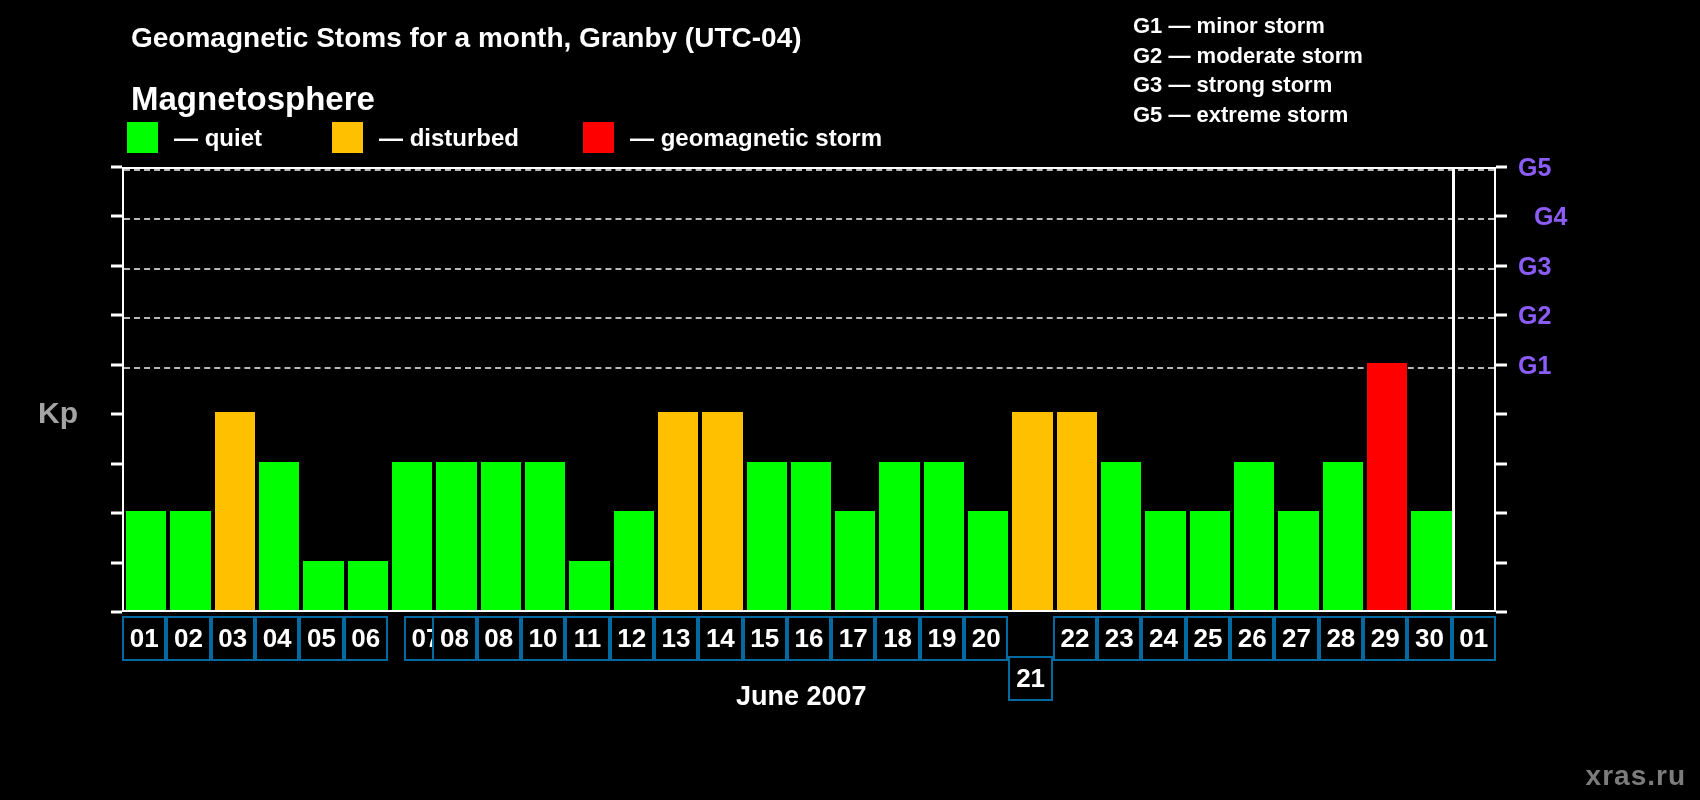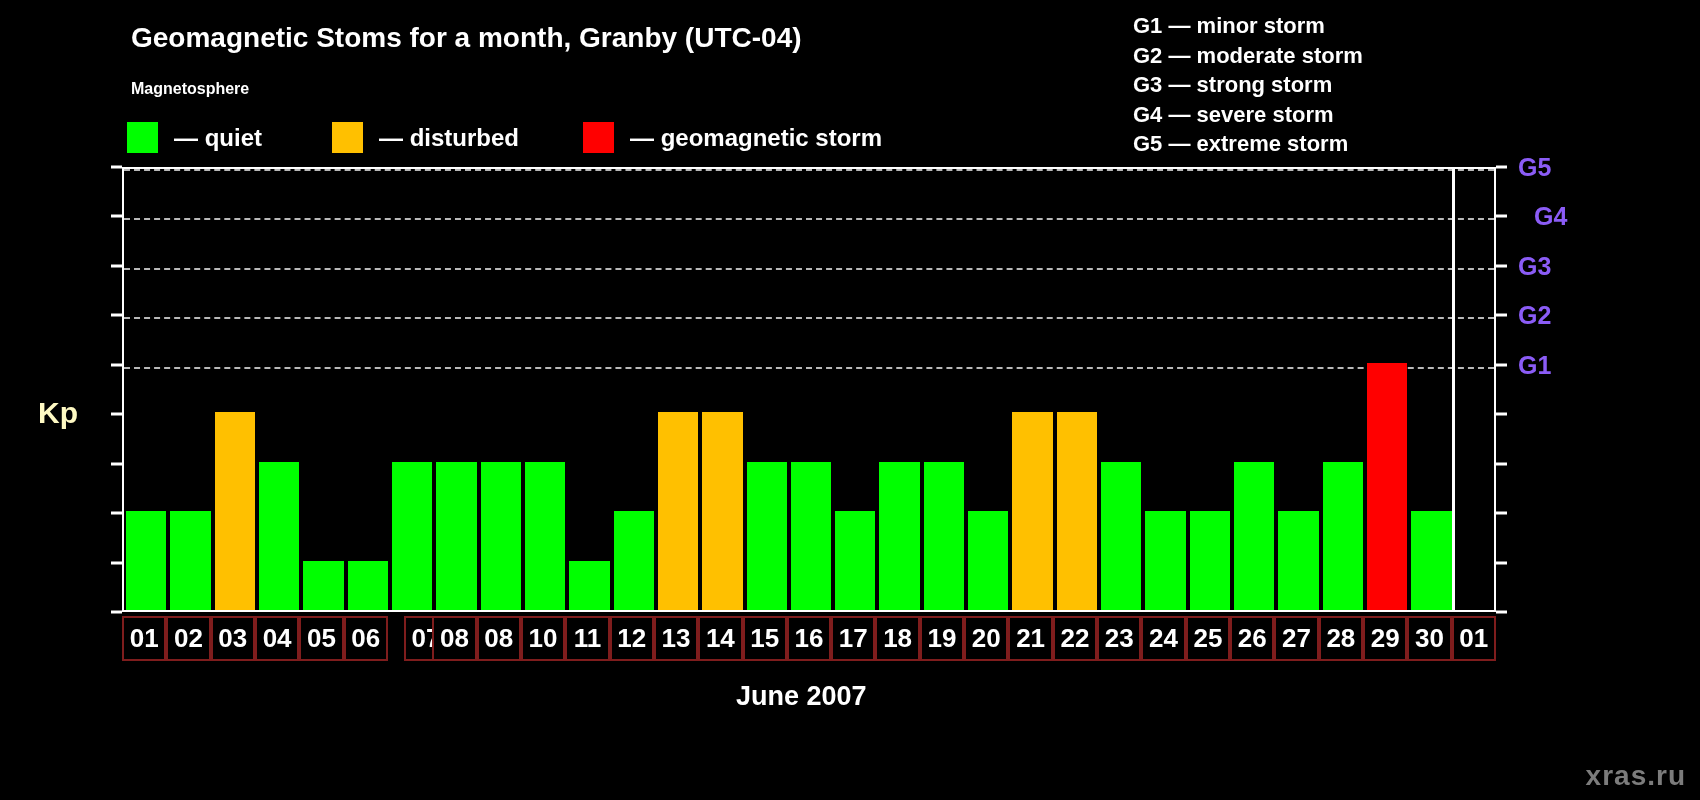--- a/index.html
+++ b/index.html
@@ -8,21 +8,21 @@
     font-family:"Liberation Sans","DejaVu Sans",sans-serif;
     color:#fff;
   }
   
   #chart-title{
     position:absolute;left:131px;top:22px;
     font-size:28px;font-weight:bold;color:#fff;white-space:nowrap;
   }
   #magnetosphere-label{
     position:absolute;left:131px;top:80px;
-    font-size:16px;font-weight:bold;color:#fff;white-space:nowrap;
+    font-size:33px;font-weight:bold;color:#fff;white-space:nowrap;
   }
   
   #legend{
     position:absolute;left:127px;top:122px;height:34px;
   }
   .legend-entry{position:absolute;top:0;height:34px;white-space:nowrap;}
   .legend-swatch{
     position:absolute;left:0;top:0;width:31px;height:31px;display:block;
   }
   .legend-text{
@@ -54,37 +54,37 @@
   }
   #day-separator{
     position:absolute;top:-2px;bottom:-2px;width:3px;background:#fff;
   }
   .ytick-mark{
     position:absolute;width:11px;height:0;border-top:3px solid #fff;
     transform:translateY(-50%);
   }
   #kp-axis-label{
     position:absolute;left:38px;top:396px;
-    font-size:30px;font-weight:bold;color:#fef9c3;
+    font-size:30px;font-weight:bold;color:#a3a3a3;
   }
   .gtick-label{
     position:absolute;left:0;font-size:25px;font-weight:bold;color:#8b5cf6;
     line-height:1;transform:translateY(-50%);white-space:nowrap;
   }
   .gtick-mark{
     position:absolute;width:11px;height:0;border-top:3px solid #fff;
     transform:translateY(-50%);
   }
   
   #day-axis{
     position:absolute;left:122px;top:616px;width:1374px;height:45px;
   }
   .day-box{
     position:absolute;top:0;height:45px;
-    border:2px solid #7f1d1d;box-sizing:border-box;background:#000;
+    border:2px solid #0369a1;box-sizing:border-box;background:#000;
     display:flex;align-items:center;justify-content:center;
     font-size:26px;font-weight:bold;color:#fff;
   }
   #month-label{
     position:absolute;left:736px;top:681px;
     font-size:27px;font-weight:bold;color:#fff;white-space:nowrap;
   }
   #watermark{
     position:absolute;right:14px;bottom:8px;
     font-size:28px;font-weight:bold;color:#7c7c7c;letter-spacing:1px;
@@ -108,21 +108,20 @@
     <div class="legend-entry" style="left: 456px;">
       <span class="legend-swatch" style="background: rgb(255, 0, 0);"></span>
       <span class="legend-text" style="left: 47px;">— geomagnetic storm</span>
     </div>
   </div>
 
 <div id="gscale-key">
     <div>G1 — minor storm</div>
     <div>G2 — moderate storm</div>
     <div>G3 — strong storm</div>
-    <div>G4 — severe storm</div>
     <div>G5 — extreme storm</div>
   </div>
 
 <div id="kp-axis-label">Kp</div>
 <div id="y-axis" style="position: absolute; left: 0px; top: 0px; width: 122px; height: 800px;">
     <div class="ytick-mark" style="top: 612px; left: 111px;"></div>
     <div class="ytick-mark" style="top: 562.556px; left: 111px;"></div>
     <div class="ytick-mark" style="top: 513.111px; left: 111px;"></div>
     <div class="ytick-mark" style="top: 463.667px; left: 111px;"></div>
     <div class="ytick-mark" style="top: 414.222px; left: 111px;"></div>
@@ -271,21 +270,21 @@
     <div class="day-box" style="left: 443.226px; width: 44.3226px;">11</div>
     <div class="day-box" style="left: 487.548px; width: 44.3226px;">12</div>
     <div class="day-box" style="left: 531.871px; width: 44.3226px;">13</div>
     <div class="day-box" style="left: 576.194px; width: 44.3226px;">14</div>
     <div class="day-box" style="left: 620.516px; width: 44.3226px;">15</div>
     <div class="day-box" style="left: 664.839px; width: 44.3226px;">16</div>
     <div class="day-box" style="left: 709.161px; width: 44.3226px;">17</div>
     <div class="day-box" style="left: 753.484px; width: 44.3226px;">18</div>
     <div class="day-box" style="left: 797.806px; width: 44.3226px;">19</div>
     <div class="day-box" style="left: 842.129px; width: 44.3226px;">20</div>
-    <div class="day-box" style="left: 886.452px; width: 44.3226px;">21</div>
+    <div class="day-box" style="left: 886.452px; width: 44.3226px; margin-top: 40px;">21</div>
     <div class="day-box" style="left: 930.774px; width: 44.3226px;">22</div>
     <div class="day-box" style="left: 975.097px; width: 44.3226px;">23</div>
     <div class="day-box" style="left: 1019.42px; width: 44.3226px;">24</div>
     <div class="day-box" style="left: 1063.74px; width: 44.3226px;">25</div>
     <div class="day-box" style="left: 1108.06px; width: 44.3226px;">26</div>
     <div class="day-box" style="left: 1152.39px; width: 44.3226px;">27</div>
     <div class="day-box" style="left: 1196.71px; width: 44.3226px;">28</div>
     <div class="day-box" style="left: 1241.03px; width: 44.3226px;">29</div>
     <div class="day-box" style="left: 1285.35px; width: 44.3226px;">30</div>
     <div class="day-box" style="left: 1329.68px; width: 44.3226px;">01</div>

